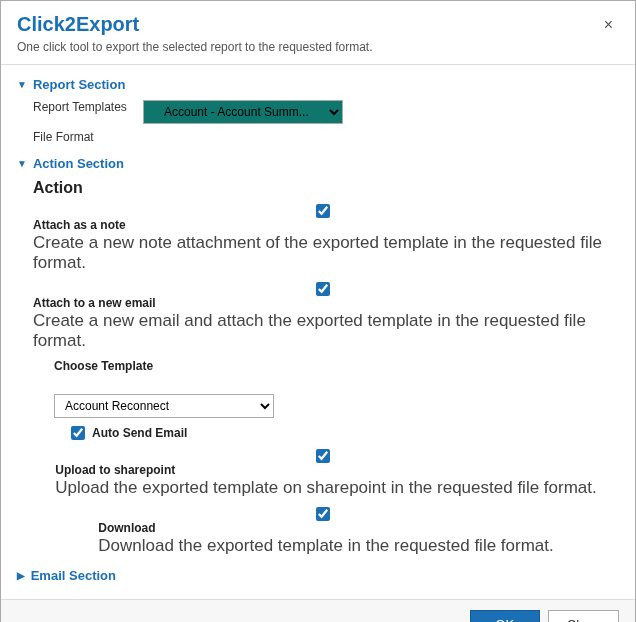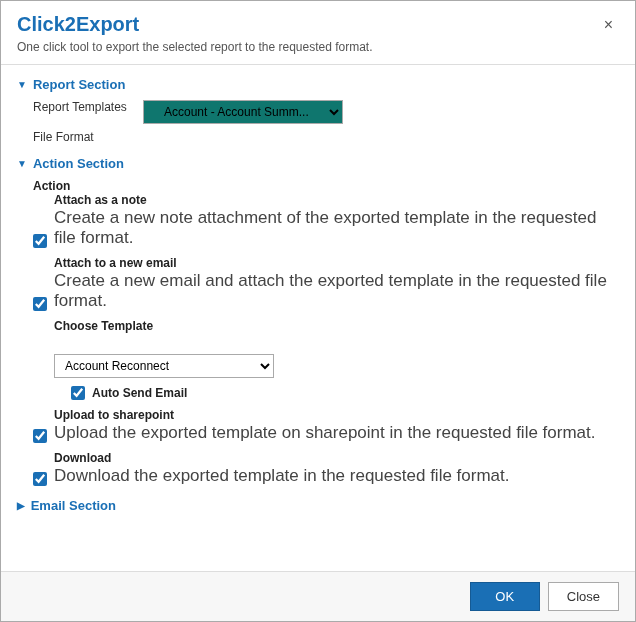--- a/index.html
+++ b/index.html
@@ -90,27 +90,29 @@
     .field-select {
       padding: 3px 16px;
       font-size: 12px;
       border: 1px solid #aaa;
       background: #0f766e;
       min-width: 160px;
       cursor: pointer;
     }
     .action-label {
       font-weight: 700;
-      font-size: 12px;
+      font-size: 16px;
+      margin-bottom: 6px;
       color: #222;
     }
     .checkbox-row {
       display: flex;
-      align-items: flex-end;
-      margin-bottom: 8px;
+      align-items: center;
+      margin-bottom: 8px;
+      flex-direction: column;
     }
     .checkbox-row input[type="checkbox"] {
       margin-top: 1px;
       margin-right: 7px;
       accent-color: #1a6fb5;
       width: 14px;
       height: 14px;
       flex-shrink: 0;
       cursor: pointer;
     }

